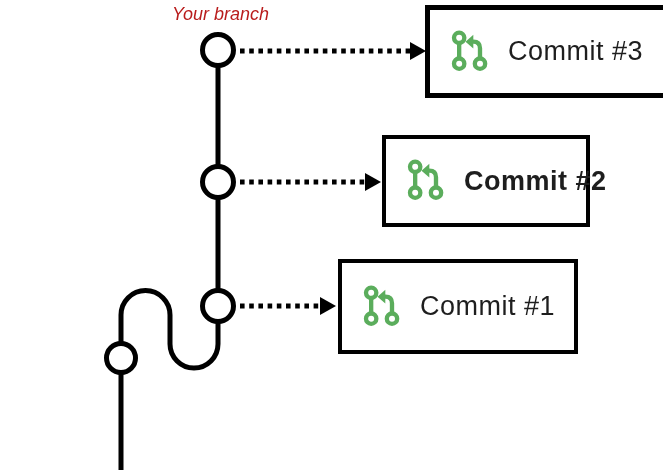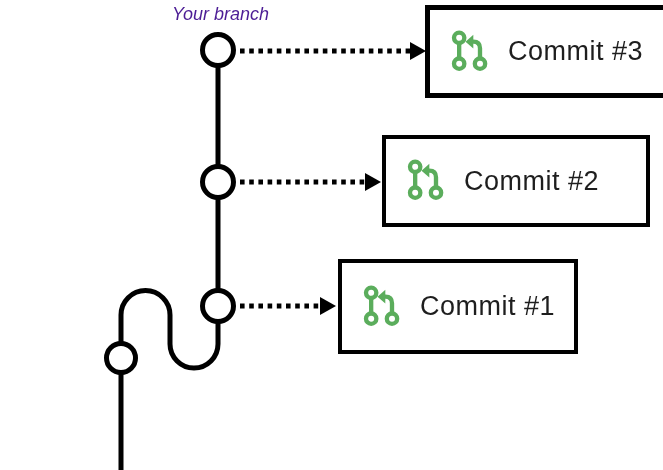--- a/index.html
+++ b/index.html
@@ -12,37 +12,37 @@
     font-family: "Liberation Sans", sans-serif;
   }
   .diagram-svg {
     position: absolute;
     left: 0; top: 0;
   }
   .branch-label {
     position: absolute;
     font-style: italic;
     font-size: 18px;
-    color: #4c1d95;
+    color: #b91c1c;
     white-space: nowrap;
   }
   .label-your-branch { left: 172px; top: 4px; }
   .label-base-branch { left: 7px; top: 344px; }
   .commit-card {
     position: absolute;
     box-sizing: border-box;
     background: #ffffff;
     border: 4px solid #000000;
     display: flex;
     align-items: center;
     padding-left: 20px;
     gap: 18px;
   }
   .card-3 { left: 425px; top: 5px;   width: 277px; height: 93px; border-width: 5px; }
-  .card-2 { left: 382px; top: 135px; width: 268px; height: 92px; }
+  .card-2 { left: 382px; top: 135px; width: 208px; height: 92px; font-weight: bold; }
   .card-1 { left: 338px; top: 259px; width: 240px; height: 95px; }
   .commit-label {
     font-size: 27px;
     letter-spacing: 0.5px;
     color: #1e1e1e;
     white-space: nowrap;
   }
   .git-icon-svg { flex: 0 0 auto; display: block; }
 </style>
 </head>

